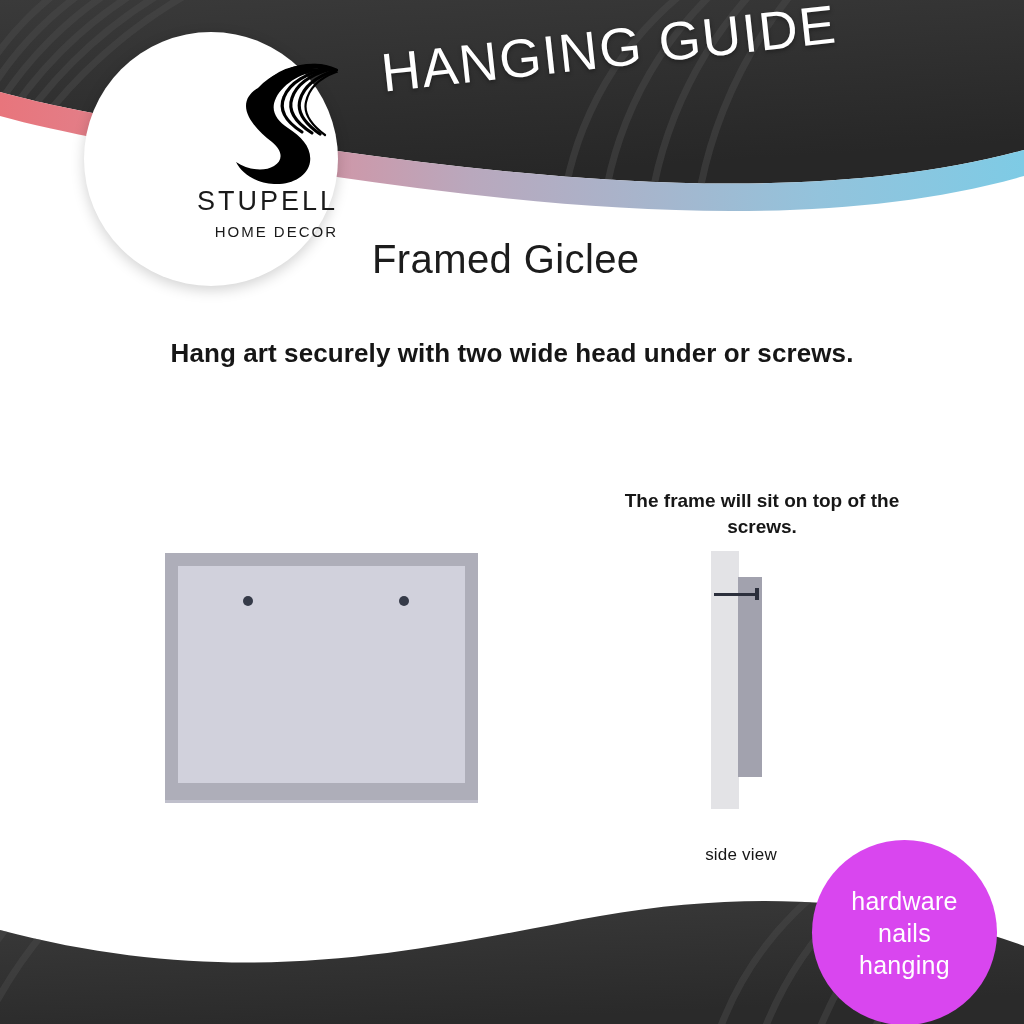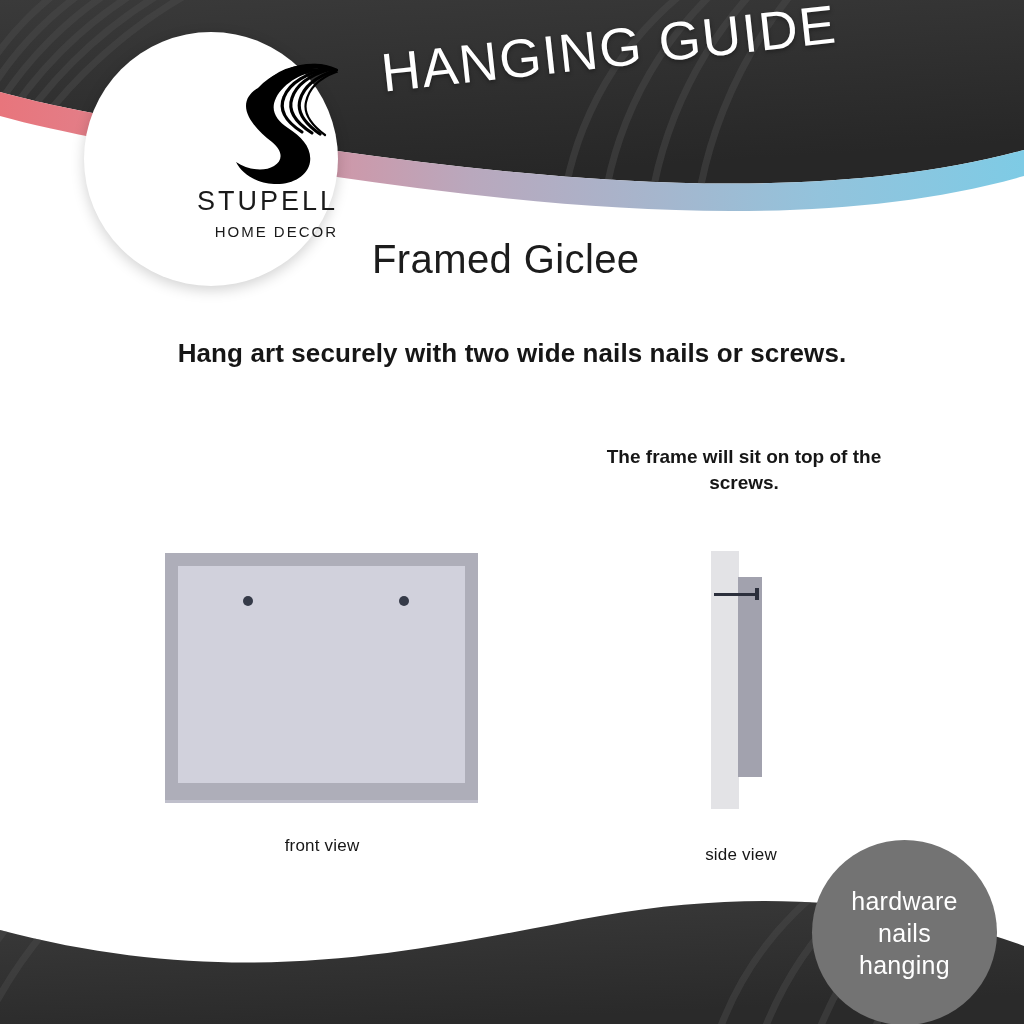--- a/index.html
+++ b/index.html
@@ -106,21 +106,21 @@
     font-weight: 600;
     letter-spacing: 0.1px;
   }
 
   
   .panel {
     position: absolute;
     top: 444px;
   }
   .panel-left  { left: 152px; width: 340px; }
-  .panel-right { left: 598px; width: 292px; }
+  .panel-right { left: 616px; width: 292px; margin-top: 44px; }
 
   .panel-caption {
     font-size: 19px;
     line-height: 1.37;
     color: #161616;
     font-weight: 600;
     margin: 0;
   }
   .panel-left .panel-caption  { text-align: left; }
   .panel-right .panel-caption { text-align: center; }
@@ -215,21 +215,21 @@
   .view-label-side  { left: 655px; top: 845px; width: 172px; }
 
   
   .hf-badge {
     position: absolute;
     left: 812px;
     top: 840px;
     width: 185px;
     height: 185px;
     border-radius: 50%;
-    background: #737373;
+    background: #d946ef;
     display: flex;
     flex-direction: column;
     align-items: center;
     justify-content: center;
     color: #ffffff;
     font-size: 25px;
     line-height: 1.28;
     letter-spacing: 0.3px;
     font-weight: 400;
   }
@@ -320,31 +320,30 @@
       </g>
     </svg>
     <div class="logo-word">STUPELL</div>
     <div class="logo-sub">HOME DECOR</div>
   </div>
 
   <div class="guide-title">HANGING GUIDE</div>
 
   <div class="product-type">Framed Giclee</div>
 
-  <div class="main-instruction">Hang art securely with two wide nails nails or screws.</div>
+  <div class="main-instruction">Hang art securely with two wide head under or screws.</div>
 
 
   <div class="front-view">
     <div class="front-view-inner">
       <span class="screw-dot screw-dot-left"></span>
       <span class="screw-dot screw-dot-right"></span>
     </div>
   </div>
 
-  <div class="view-label view-label-front">front view</div>
 
   <div class="panel panel-right">
     <p class="panel-caption">The frame will sit on top of the screws.</p>
   </div>
 
   <div class="side-view">
     <div class="side-wall"></div>
     <div class="side-frame"></div>
     <div class="side-nail">
       <span class="nail-shaft"></span>

